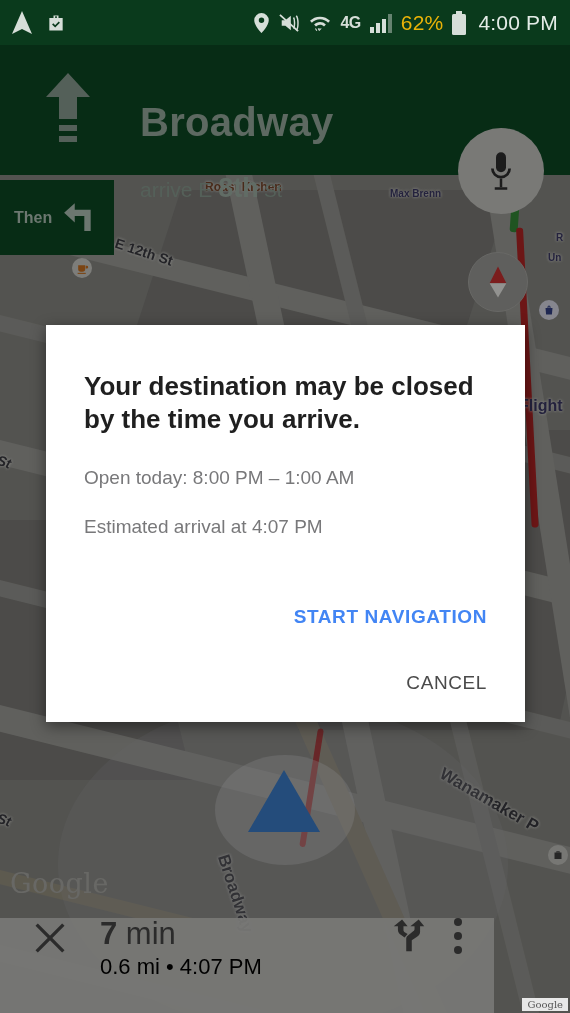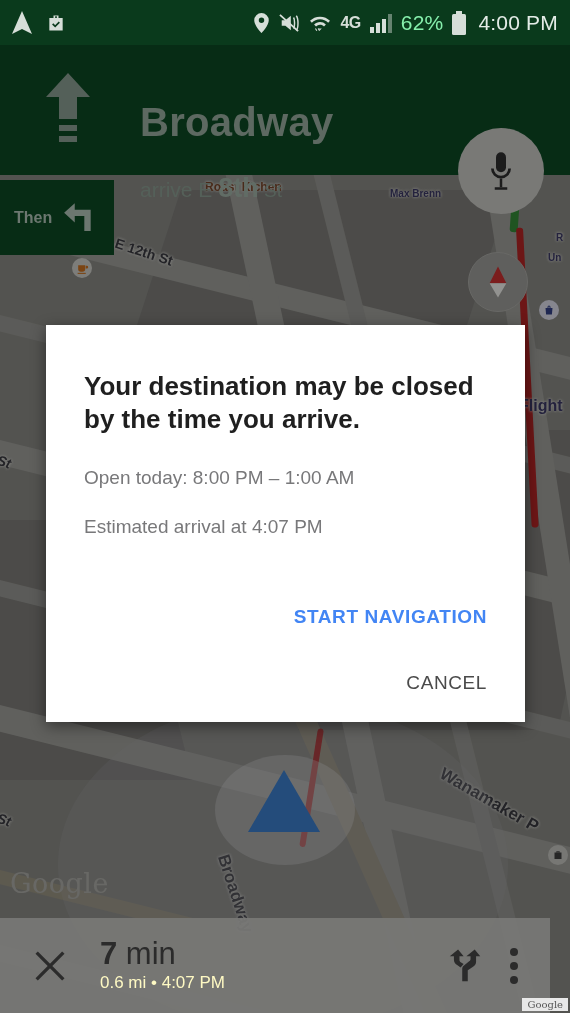--- a/index.html
+++ b/index.html
@@ -63,21 +63,21 @@
   }
 
   
   #statusbar{
     position:absolute;left:0;top:0;width:570px;height:45px;
     background:#0a3a1c;display:flex;align-items:center;
     padding:0 12px;box-sizing:border-box;color:#cfd8d2;
   }
   #sb-left{display:flex;align-items:center;gap:14px;}
   #sb-right{margin-left:auto;display:flex;align-items:center;gap:9px;}
-  #sb-right .pct{font-size:21px;letter-spacing:.2px;color:#86efac;}
+  #sb-right .pct{font-size:21px;letter-spacing:.2px;color:#eab308;}
   #sb-right .clock{font-size:21px;letter-spacing:.2px;color:#e4ece7;margin-left:3px;}
   .sicon{display:inline-flex;align-items:center;justify-content:center;}
 
   
   #navheader{
     position:absolute;left:0;top:45px;width:570px;height:130px;
     background:#0b4220;color:#8e9e93;
   }
   #nav-arrow{position:absolute;left:42px;top:28px;}
   #nav-street{
@@ -137,32 +137,32 @@
     margin-left:auto;
   }
   #btn-cancel{
     display:block;font-size:19px;color:#4a4a4a;letter-spacing:.6px;
     cursor:pointer;background:none;border:0;padding:0;font-family:inherit;
     margin-left:auto;
   }
 
   
   #bottombar{
-    position:absolute;left:0;bottom:0;width:550px;height:95px;
+    position:absolute;left:0;bottom:0;width:494px;height:95px;
     background:rgba(120,120,118,.92);
-    display:flex;align-items:center;box-sizing:border-box;
+    display:flex;align-items:flex-start;box-sizing:border-box;
   }
   #btn-close{
     width:100px;display:flex;align-items:center;justify-content:center;
     cursor:pointer;
   }
   #eta-block{flex:0 0 auto;}
   #eta-time{font-size:31px;color:#2b2b2b;line-height:1.05;}
   #eta-time b{font-weight:bold;}
-  #eta-sub{font-size:17px;color:#fef9c3;margin-top:3px;}
+  #eta-sub{font-size:22px;color:#000000;margin-top:3px;}
   #bb-right{margin-left:auto;display:flex;align-items:center;gap:28px;padding-right:32px;}
   .bb-ico{cursor:pointer;display:flex;align-items:center;justify-content:center;}
   .dot3{display:flex;flex-direction:column;gap:6px;}
   .dot3 i{width:8px;height:8px;border-radius:50%;background:#2b2b2b;display:block;}
 </style>
 </head>
 <body>
 
 <div id="screen">
 

